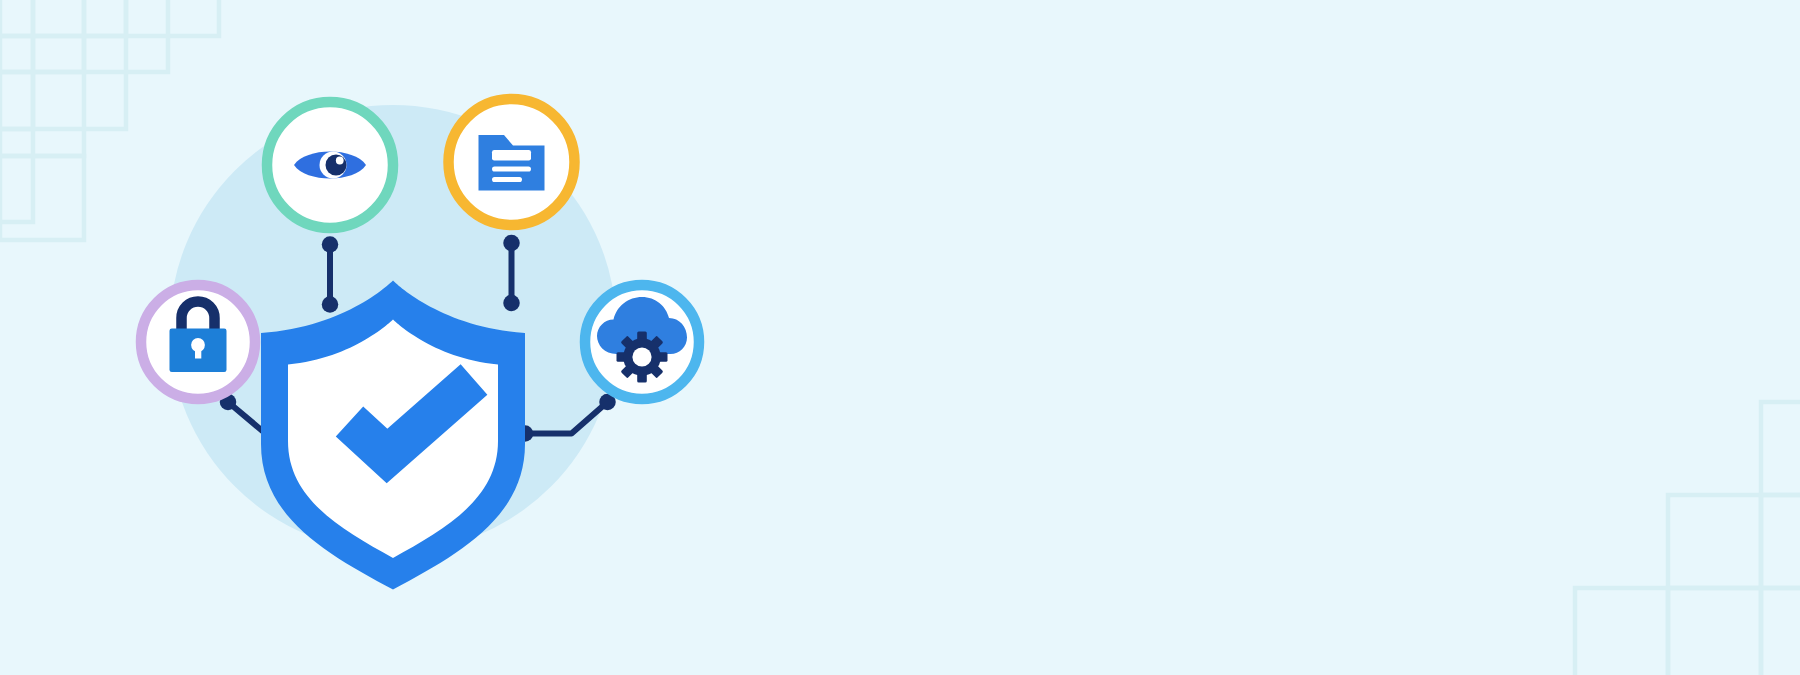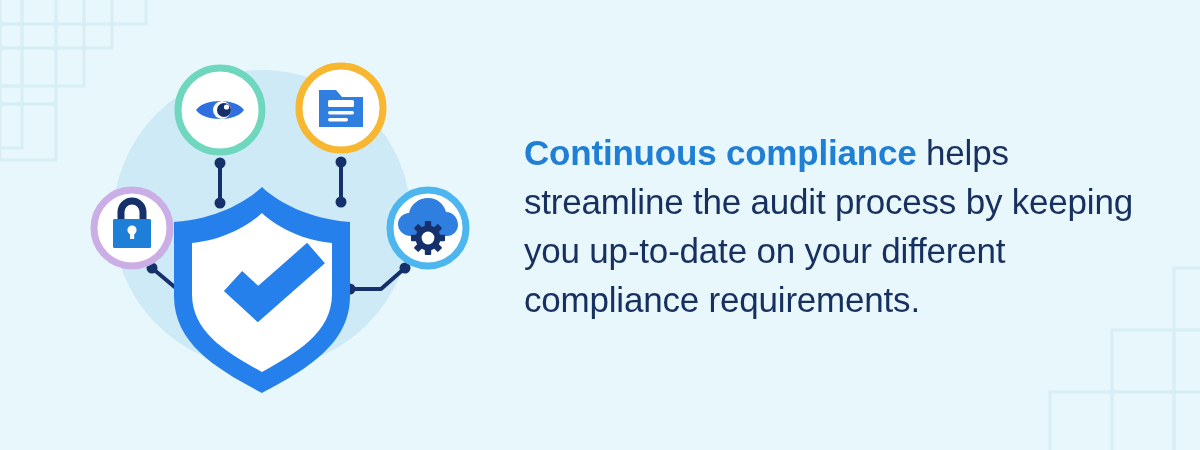--- a/index.html
+++ b/index.html
@@ -150,17 +150,14 @@
             <rect x="-3.2" y="-17" width="6.4" height="34" rx="1" transform="rotate(45)"></rect>
             <rect x="-17" y="-3.2" width="34" height="6.4" rx="1" transform="rotate(45)"></rect>
           </g>
           <circle cx="0" cy="0" r="12.5" fill="#16306b"></circle>
           <circle cx="0" cy="0" r="6.4" fill="#ffffff"></circle>
         </g>
       </g>
     </g>
   </svg>
 
-  <div class="copy">
-    <p><span class="lead">Continuous compliance</span><span class="rest"> helps streamline the audit process by keeping you up-to-date on your different compliance requirements.</span></p>
-  </div>
 
 </div>
 
 </body></html>

